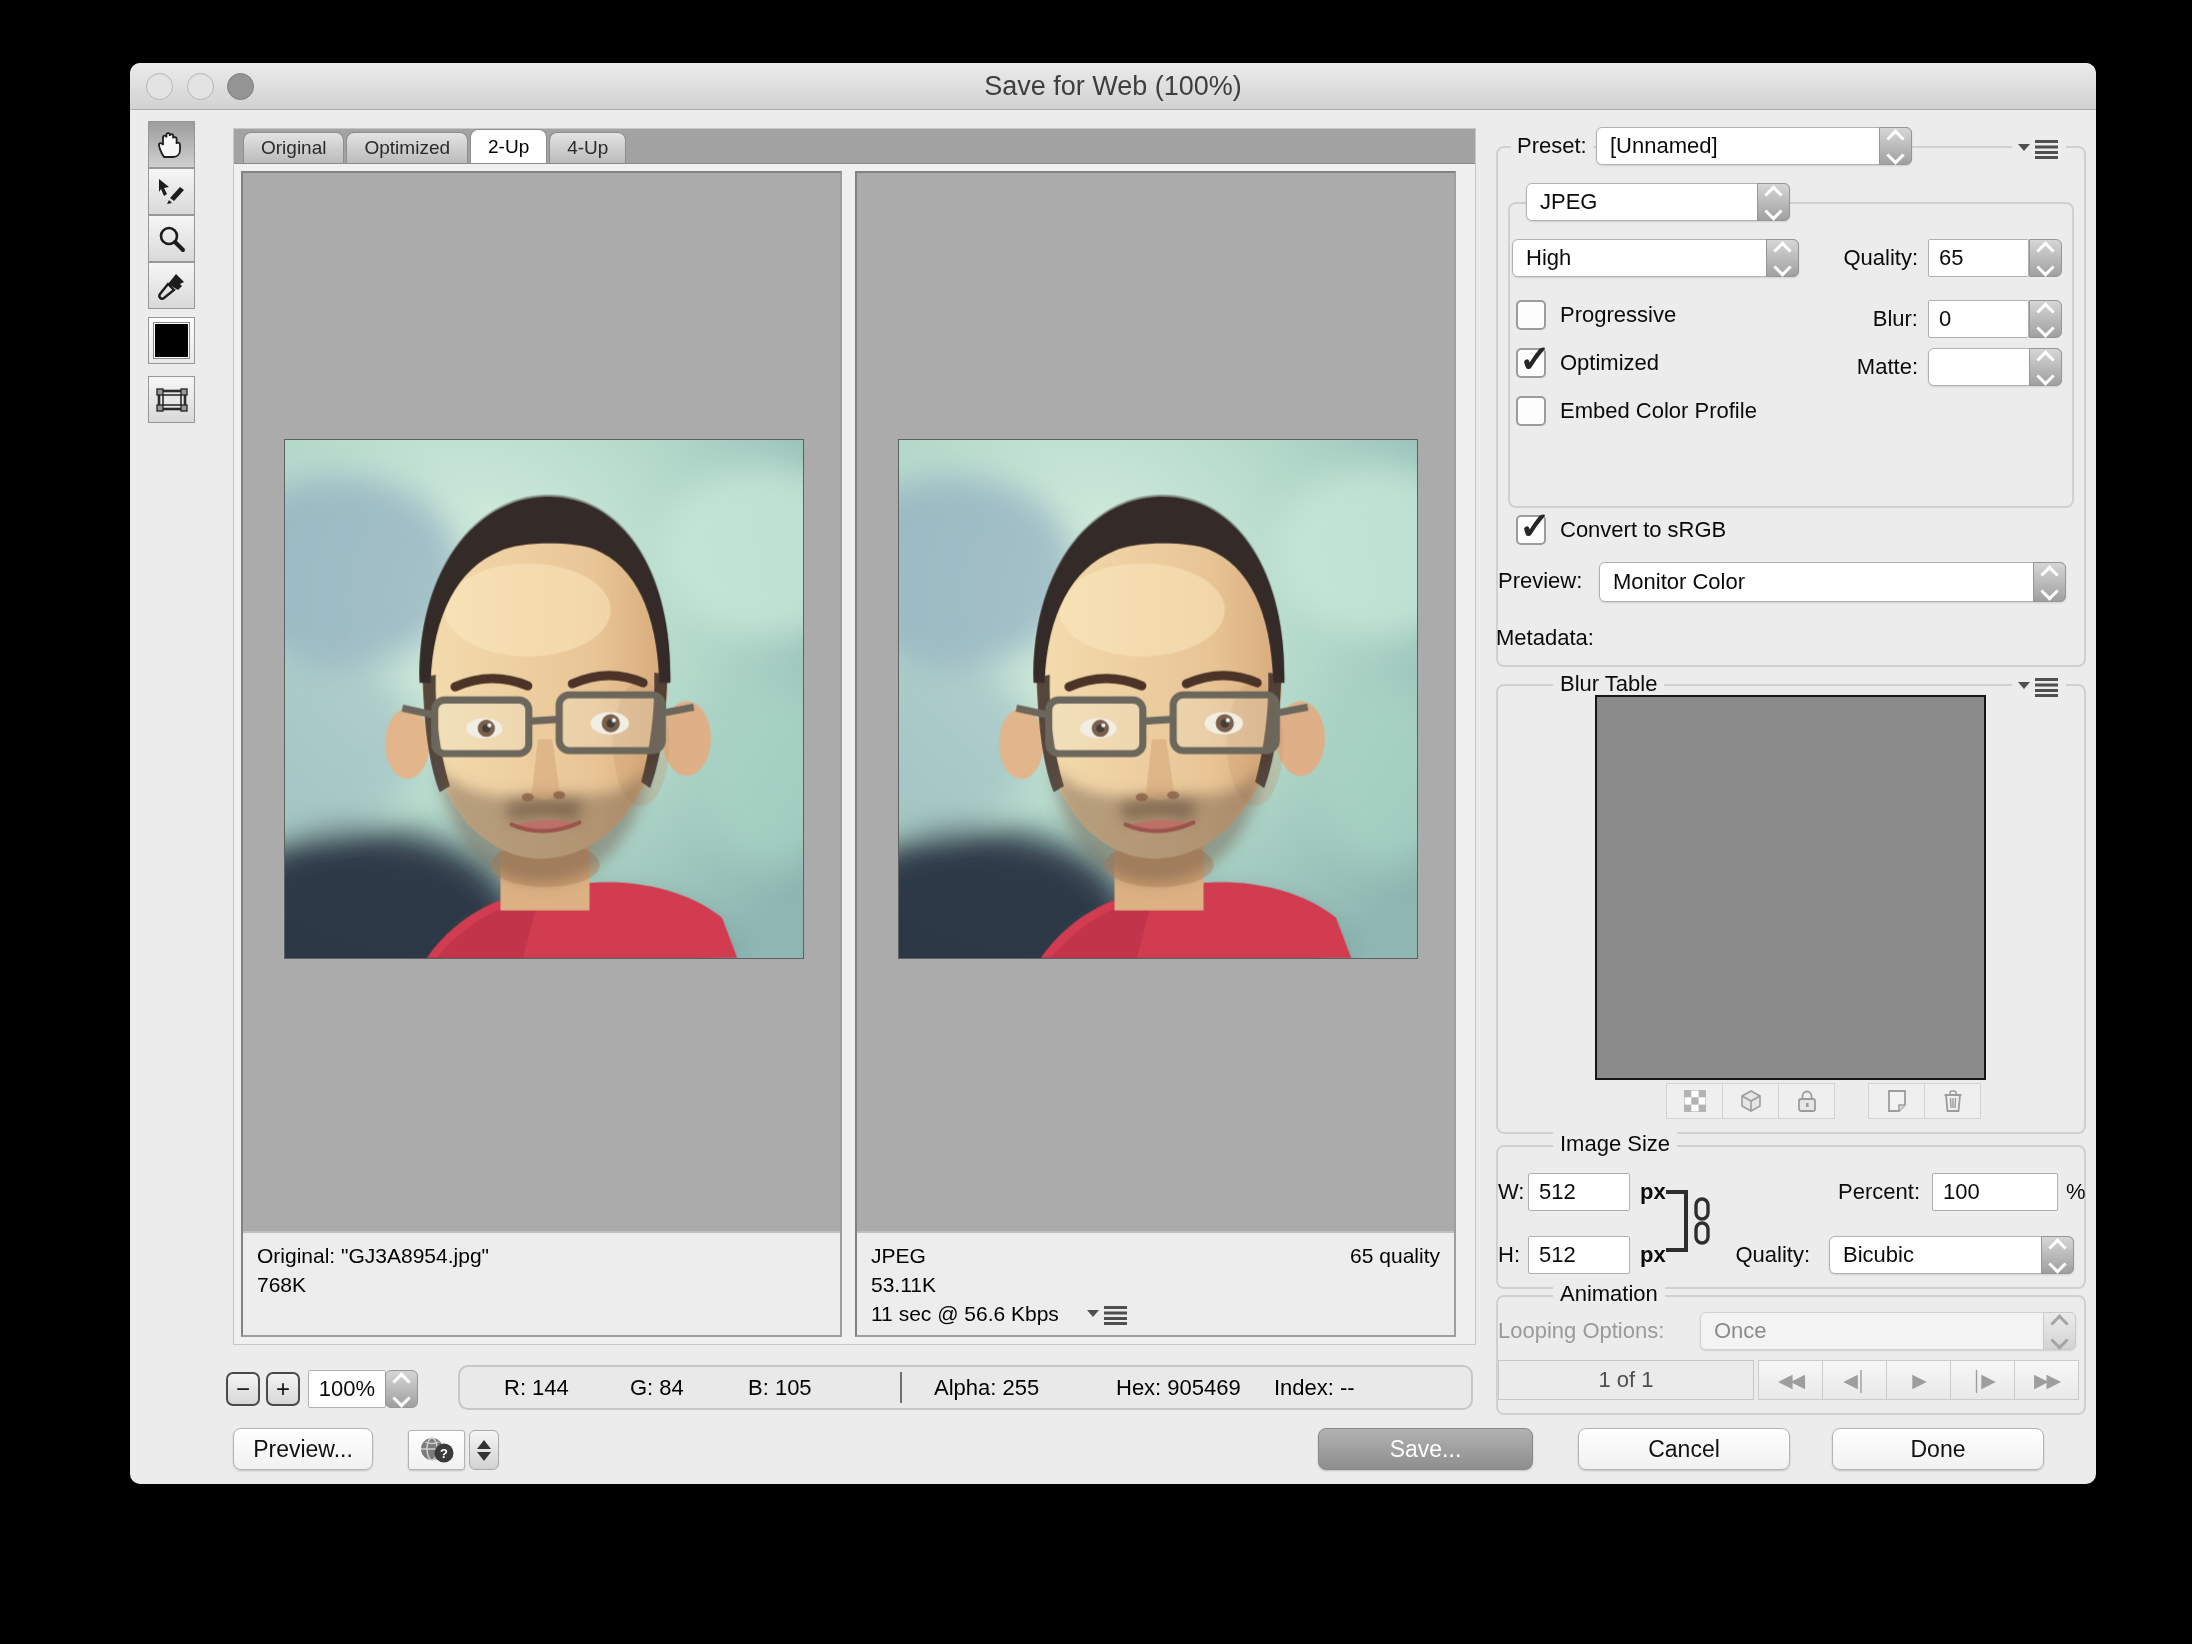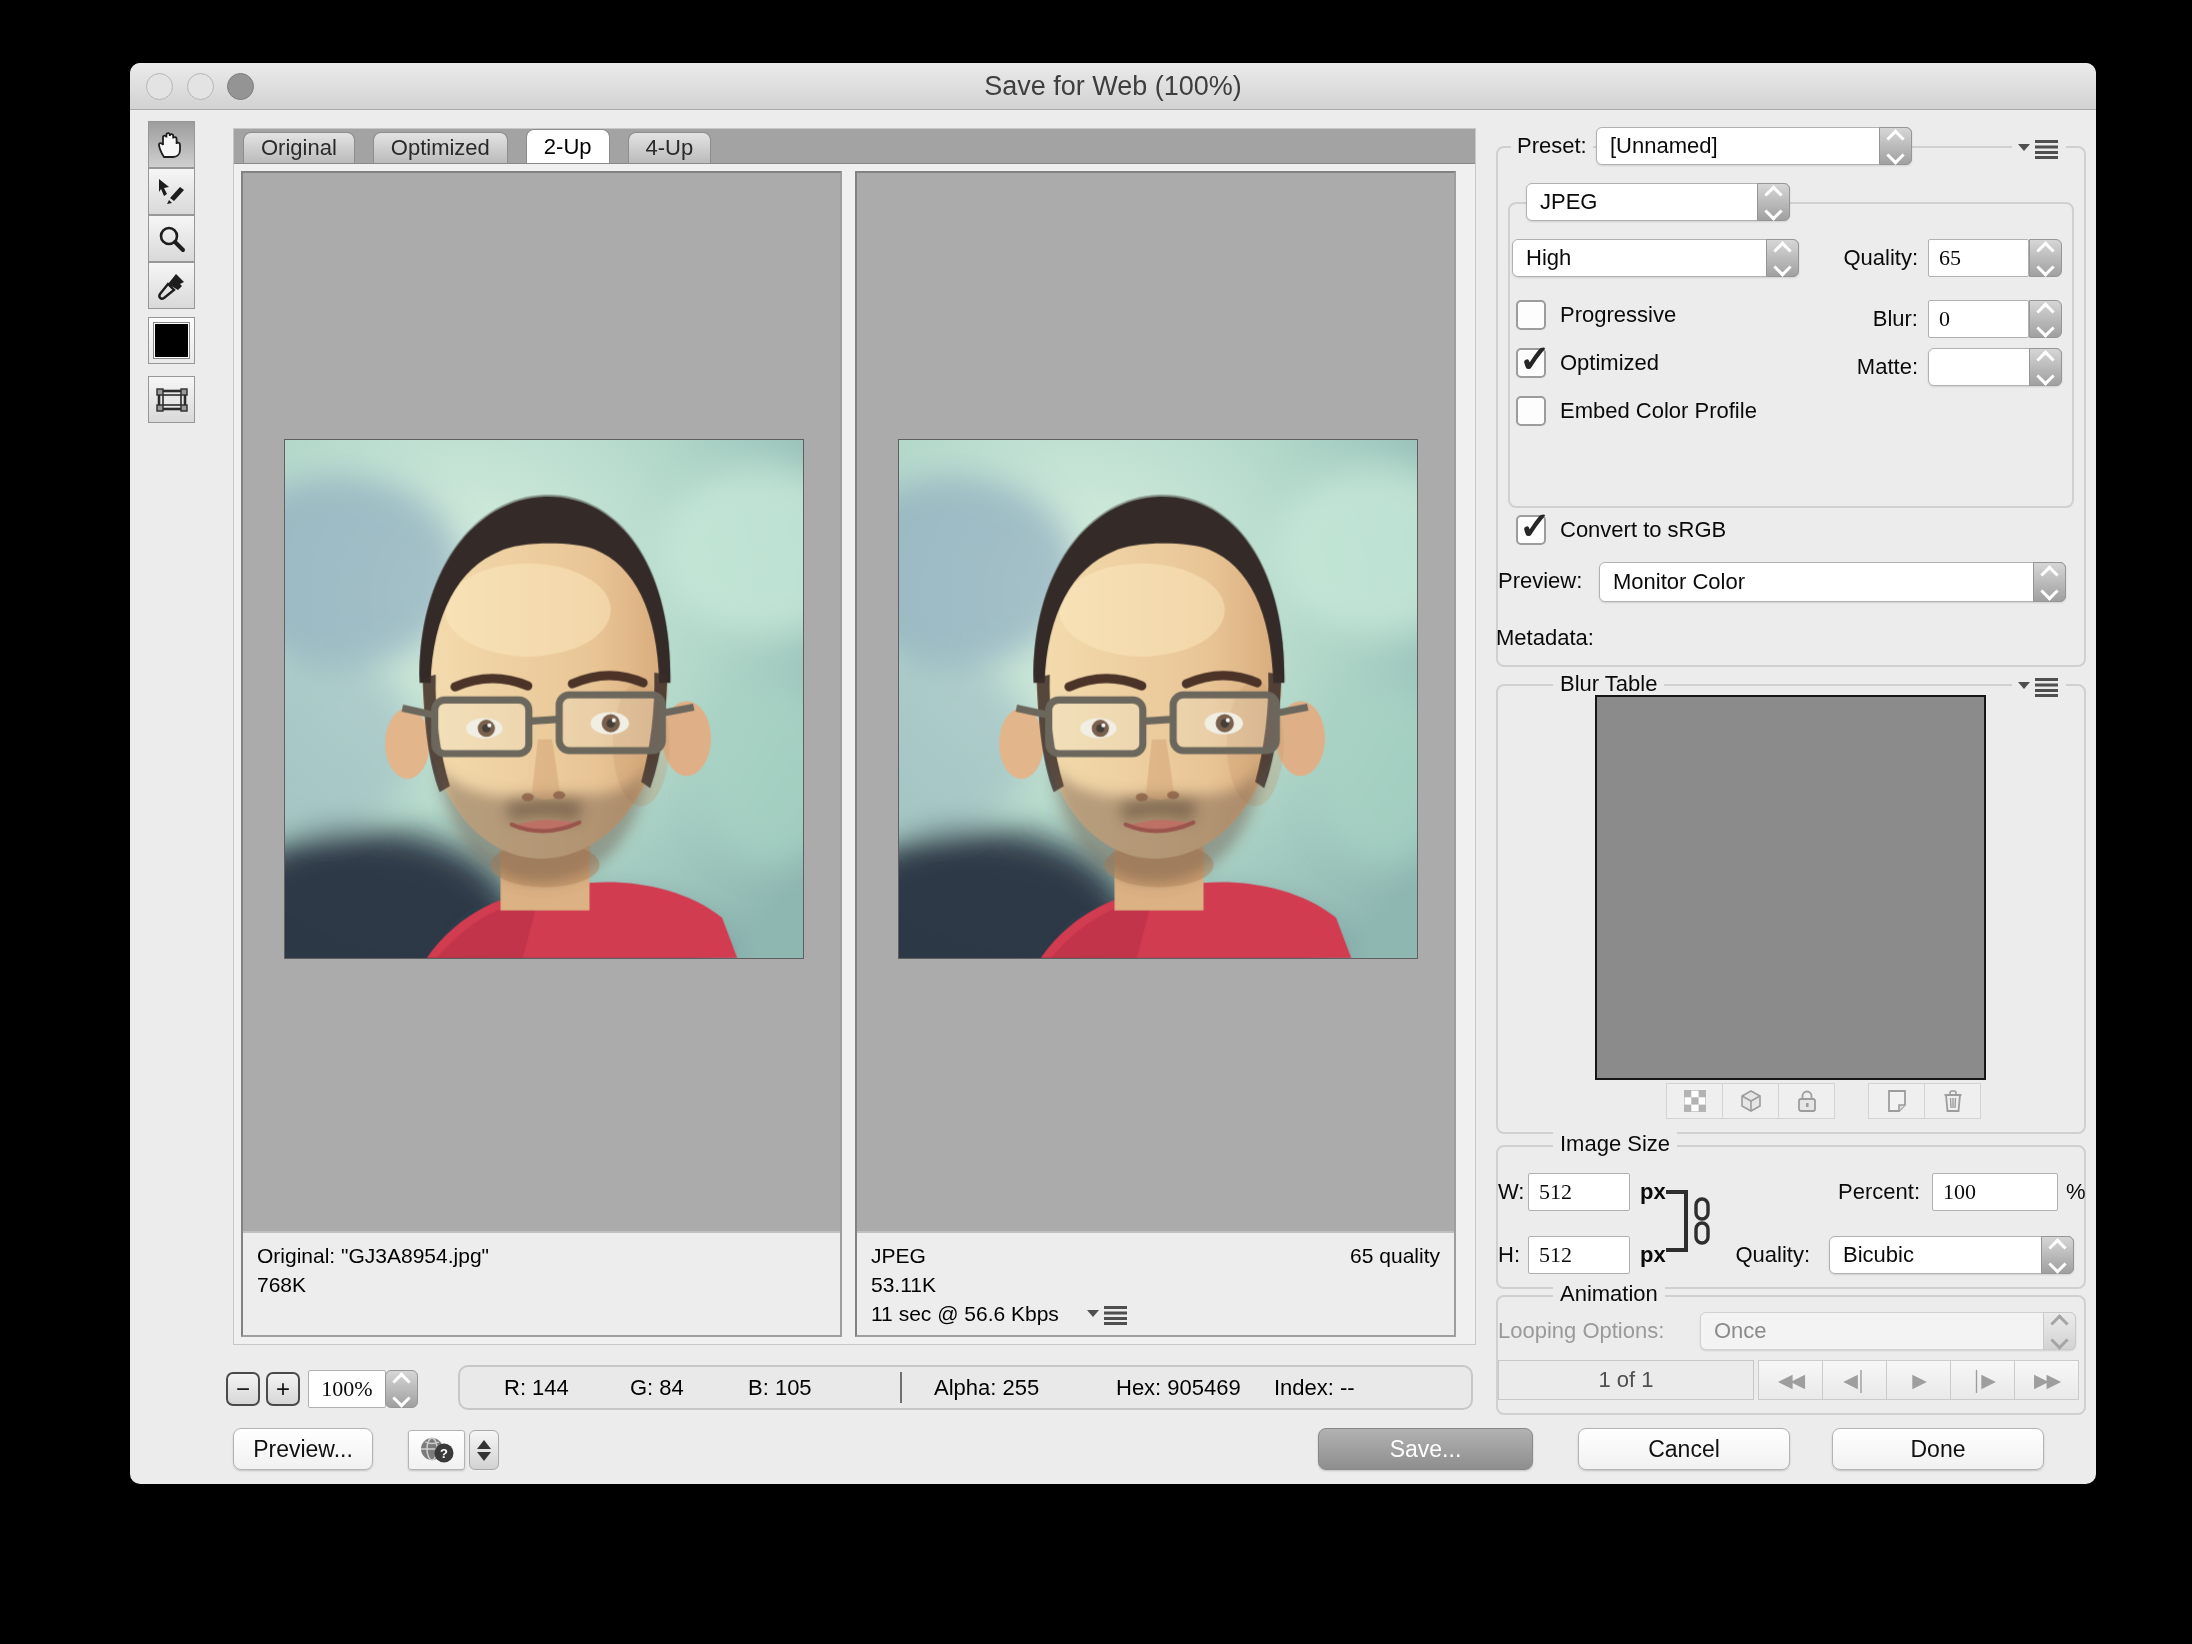--- a/index.html
+++ b/index.html
@@ -19,43 +19,43 @@
   
   .toolbtn{position:absolute;width:47px;height:47px;box-sizing:border-box;border:1px solid #979797;
        background:linear-gradient(#f6f6f6,#d9d9d9);display:flex;align-items:center;justify-content:center;}
   .toolbtn.active{background:linear-gradient(#9d9d9d,#cfcfcf);}
 
   
   .parea{position:absolute;left:103px;top:65px;width:1243px;height:1217px;background:#f0f0f0;
        border:1px solid #c7c7c7;box-sizing:border-box;}
   .tabstrip{position:absolute;left:0;top:0;right:0;height:35px;background:#a3a3a3;
        border-bottom:1px solid #8a8a8a;display:flex;align-items:flex-end;padding-left:9px;box-sizing:border-box;}
-  .tab{height:30px;line-height:30px;padding:0 17px;font-size:22px;color:#2a2a2a;
+  .tab{height:30px;line-height:30px;padding:0 17px;font-size:19px;color:#2a2a2a;
        background:linear-gradient(#e3e3e3,#bbbbbb);border:1px solid #8d8d8d;border-bottom:none;
-       border-radius:8px 8px 0 0;margin-right:18px;}
+       border-radius:8px 8px 0 0;margin-right:2px;}
   .tab.active{background:#fff;height:33px;line-height:33px;color:#000;}
   .pane{position:absolute;top:42px;width:601px;height:1166px;background:#ababab;box-sizing:border-box;
        border:2px solid;border-color:#828282 #9e9e9e #9e9e9e #828282;}
   .photo{position:absolute;left:41px;top:266px;width:518px;height:518px;border:1px solid #5f5f5f;background:#bfe0d4;}
   .pinfo{position:absolute;left:0;right:0;bottom:0;height:104px;background:#ededed;border-top:2px solid #c0c0c0;
        box-sizing:border-box;padding:8px 14px;font-size:21px;line-height:29px;color:#000;}
 
   
   .popup{position:absolute;background:#fff;border:1px solid #b1b1b1;border-radius:6px;box-sizing:border-box;
        font-size:22px;display:flex;align-items:center;padding-left:13px;box-shadow:0 1px 2px rgba(0,0,0,.12);}
   .cap{position:absolute;right:-1px;top:-1px;bottom:-1px;width:33px;box-sizing:border-box;
        background:linear-gradient(#d6d6d6,#a0a0a0);border:1px solid #969696;border-radius:0 6px 6px 0;
        display:flex;flex-direction:column;align-items:center;justify-content:center;}
   .chev{width:10px;height:10px;border:solid #fff;border-width:3px 3px 0 0;transform:rotate(-45deg);margin-top:2px;}
   .chev.d{transform:rotate(135deg);margin-top:4px;}
   .popup.dis{background:#f3f3f3;border-color:#d2d2d2;color:#8b8b8b;}
   .popup.dis .cap{background:linear-gradient(#ebebeb,#d3d3d3);border-color:#cacaca;}
   .popup.dis .chev{border-color:#a5a5a5;}
   .field{position:absolute;background:#fff;border:1px solid #b1b1b1;box-sizing:border-box;font-size:22px;
-       display:flex;align-items:center;padding-left:10px;border-radius:2px;font-family:Liberation Serif, serif;}
+       display:flex;align-items:center;padding-left:10px;border-radius:2px;}
   .stepcap{position:absolute;width:33px;box-sizing:border-box;background:linear-gradient(#d6d6d6,#a0a0a0);
        border:1px solid #969696;border-radius:0 6px 6px 0;display:flex;flex-direction:column;align-items:center;justify-content:center;}
 
   .cb{position:absolute;width:30px;height:30px;background:#fdfdfd;border:2px solid #9c9c9c;border-radius:5px;box-sizing:border-box;}
   .cb .mark{position:absolute;left:1px;top:-13px;font-size:38px;font-weight:bold;color:#262626;}
 
   .fs{position:absolute;border:2px solid #d0d0d0;border-radius:8px;box-sizing:border-box;}
   .fslabel{position:absolute;background:#ececec;font-size:22px;line-height:30px;padding:0 7px;color:#0a0a0a;white-space:nowrap;}
   .lab{position:absolute;font-size:22px;color:#0a0a0a;white-space:nowrap;line-height:30px;}
   .lab.r{text-align:right;}

